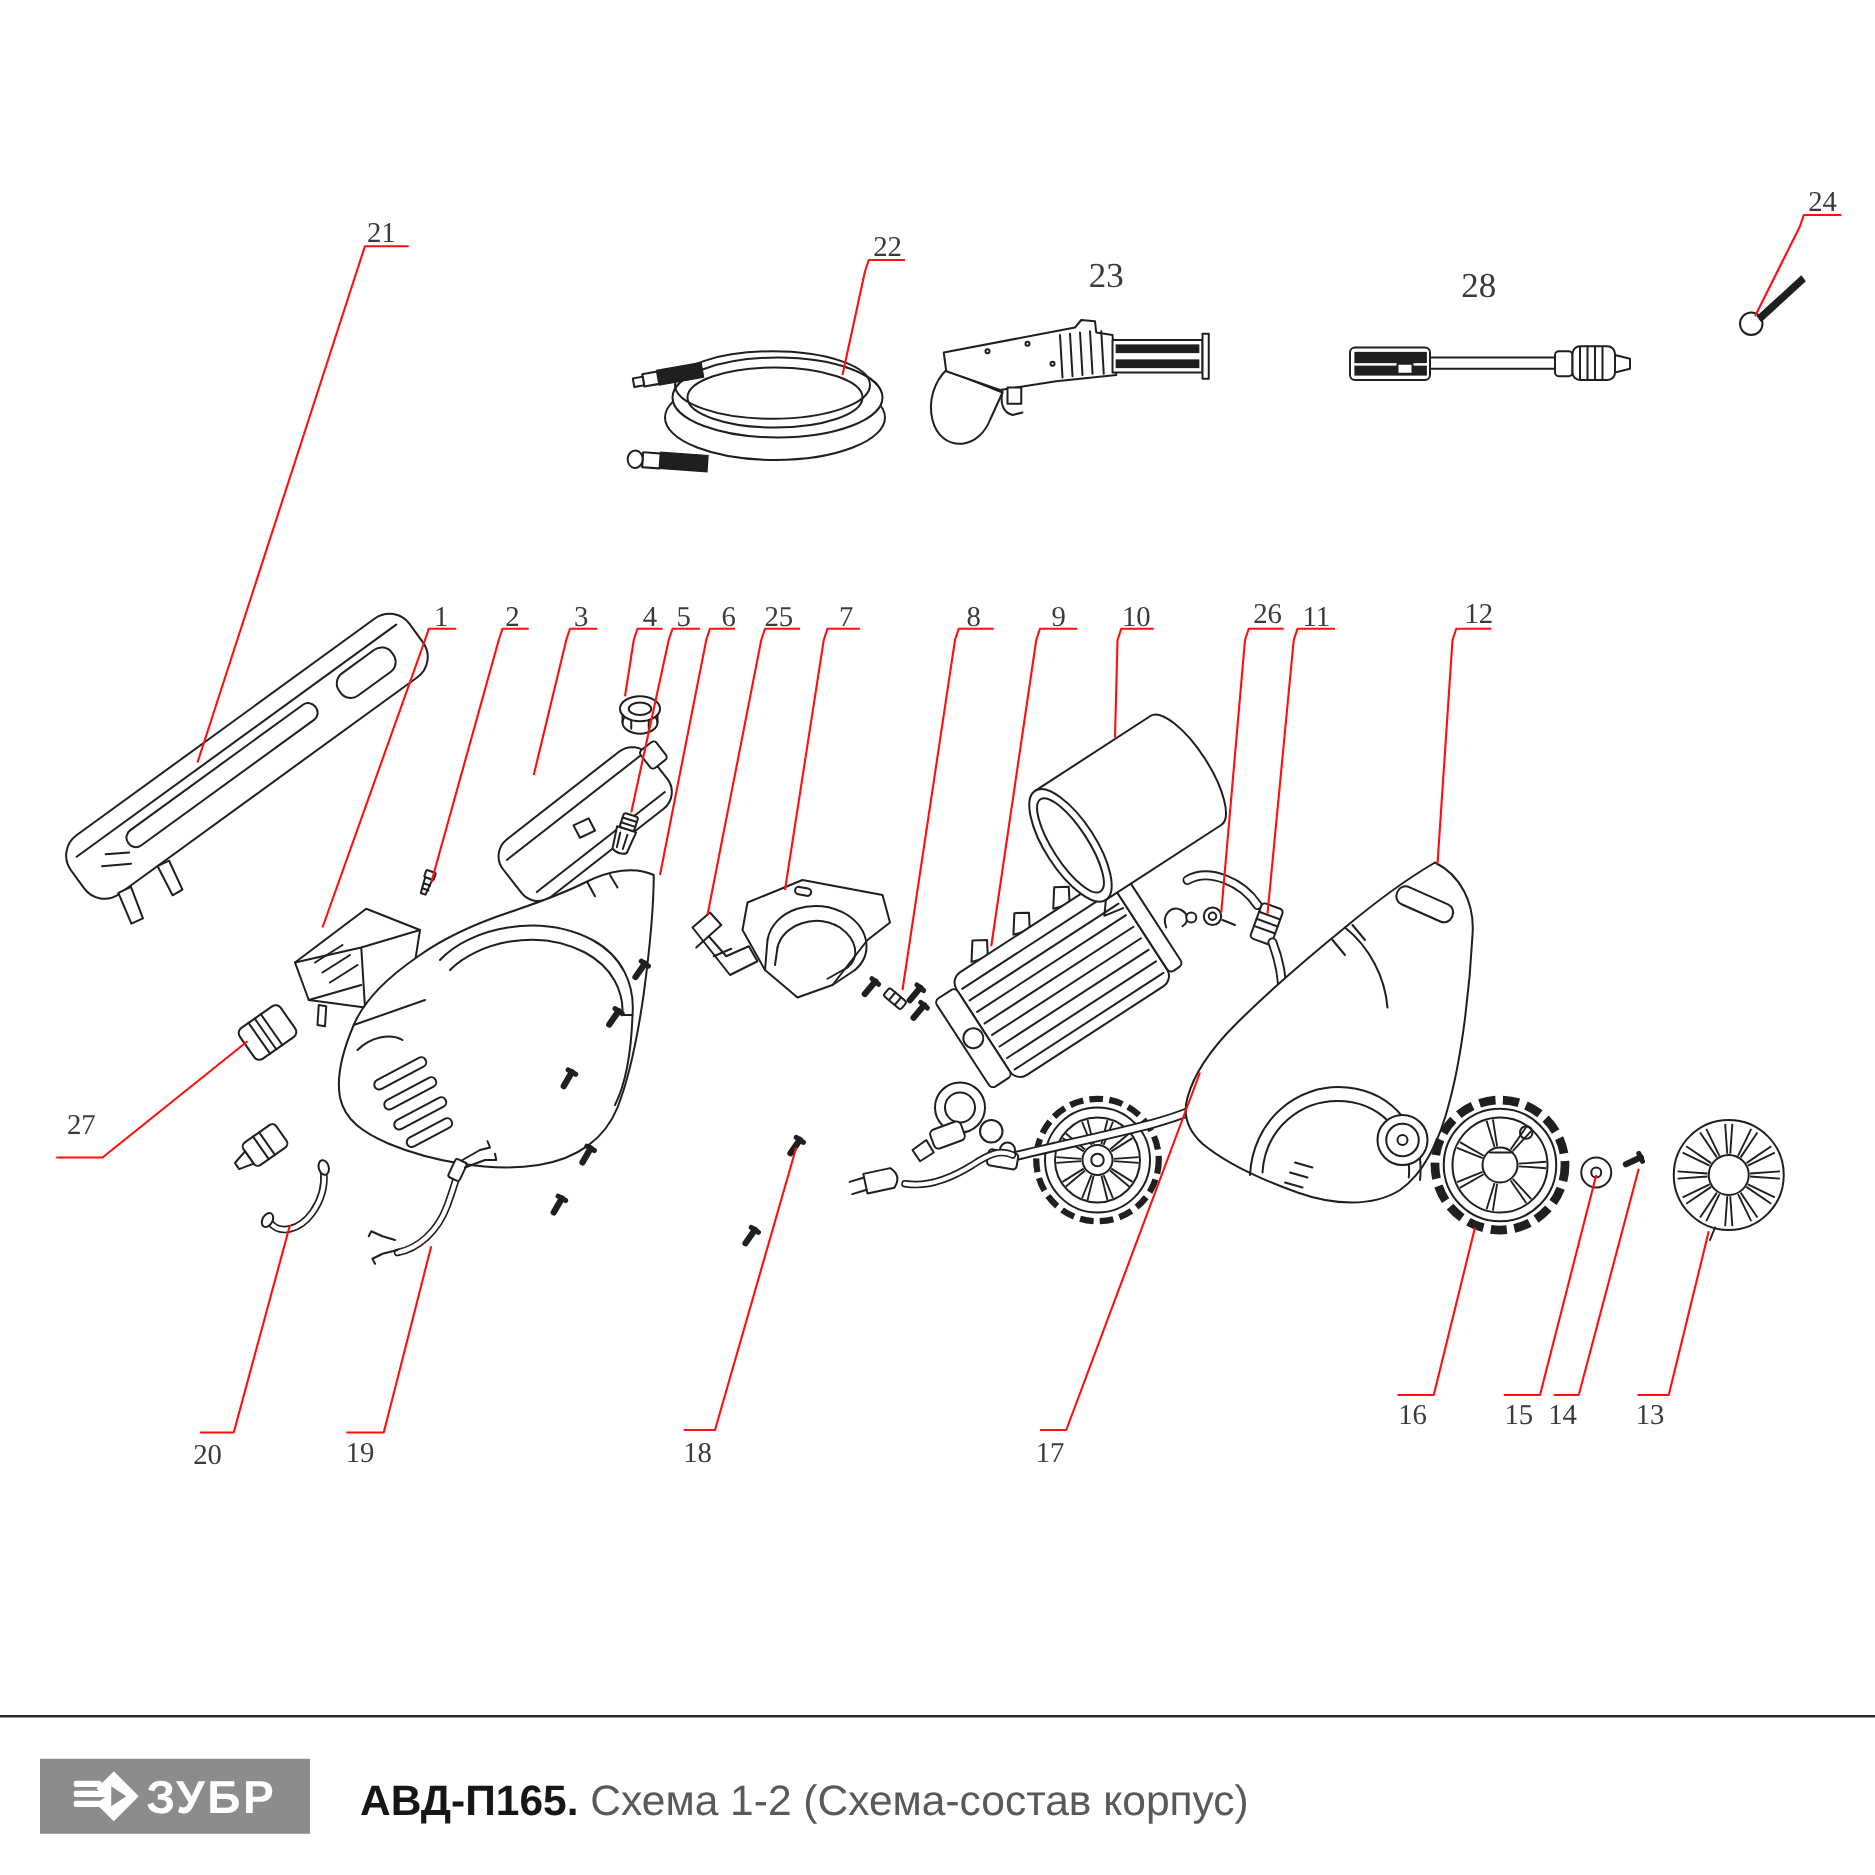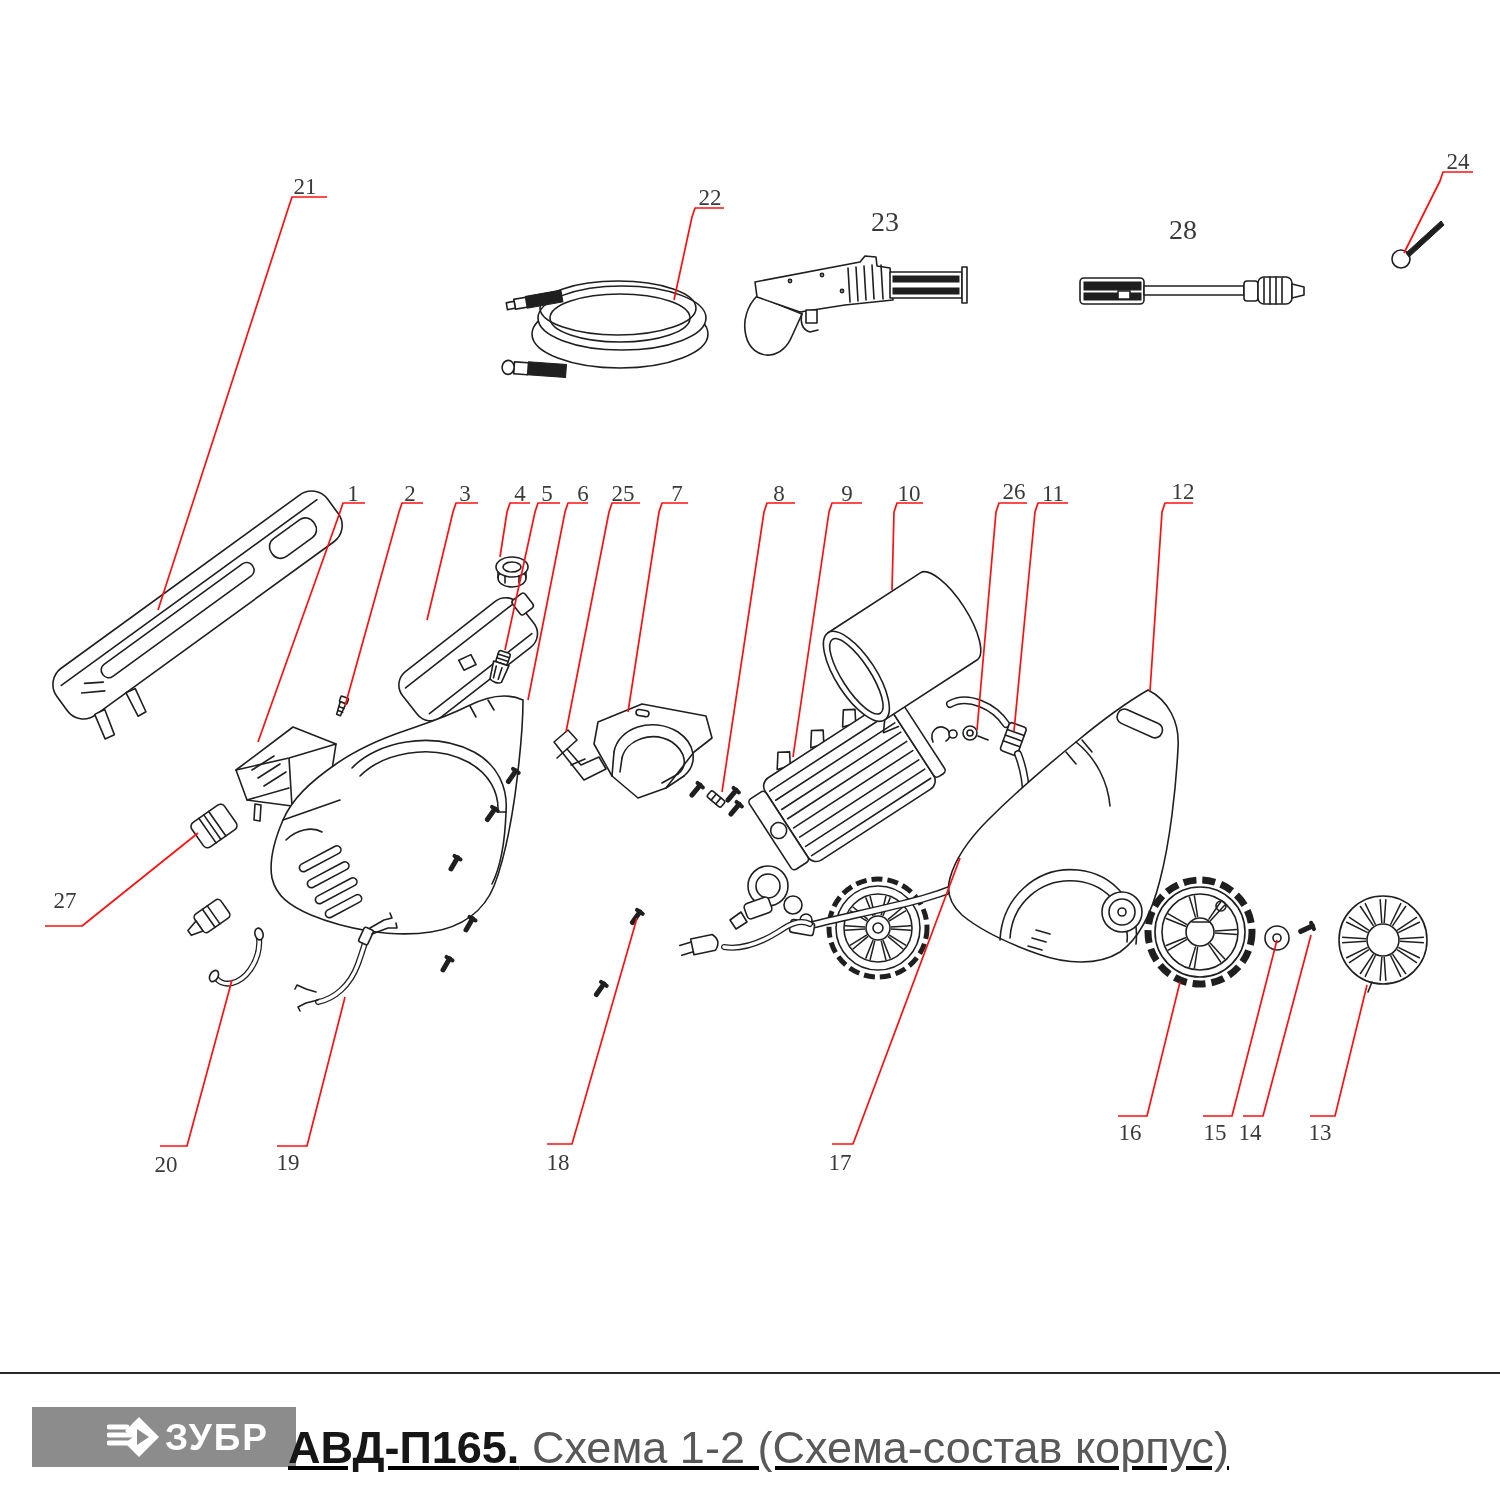--- a/index.html
+++ b/index.html
@@ -7,25 +7,25 @@
   svg text.callout{font-family:"Liberation Serif","DejaVu Serif",serif;fill:#3a3a3a;}
   .ln{stroke:#1f1f1f;fill:none;stroke-width:1.6;stroke-linecap:round;stroke-linejoin:round;}
   .fw{stroke:#1f1f1f;fill:#ffffff;stroke-width:1.6;stroke-linecap:round;stroke-linejoin:round;}
   .fb{stroke:#1f1f1f;fill:#1f1f1f;stroke-width:1;}
   .tube-o{stroke:#1f1f1f;fill:none;stroke-width:8;stroke-linecap:round;}
   .tube-i{stroke:#ffffff;fill:none;stroke-width:5;stroke-linecap:round;}
   .tubesm-o{stroke:#1f1f1f;fill:none;stroke-width:6;stroke-linecap:round;}
   .tubesm-i{stroke:#ffffff;fill:none;stroke-width:3.4;stroke-linecap:round;}
   #footer-rule{position:absolute;left:0;top:1372px;width:1500px;height:2px;background:#2a2a2a;}
   #logo{position:absolute;left:32px;top:1407px;width:216px;height:60px;background:#8c8c8c;
-        display:flex;align-items:center;justify-content:center;gap:6px;padding-left:48px;}
+        display:flex;align-items:center;justify-content:center;gap:6px;}
   #logo .brand{color:#fff;font-family:"Liberation Sans","DejaVu Sans",sans-serif;
         font-weight:bold;font-size:37px;letter-spacing:2px;line-height:1;}
   #title{position:absolute;left:288px;top:1422px;font-family:"Liberation Sans","DejaVu Sans",sans-serif;
-        font-size:45px;white-space:nowrap;text-decoration:underline;}
+        font-size:34px;white-space:nowrap;}
   #title .model{color:#161616;font-weight:bold;}
   #title .subtitle{color:#595959;font-weight:normal;}
 </style>
 </head>
 <body>
 
 <div id="stage">
 
 <svg id="diag" width="1500" height="1370" viewBox="0 0 1500 1370">
 

